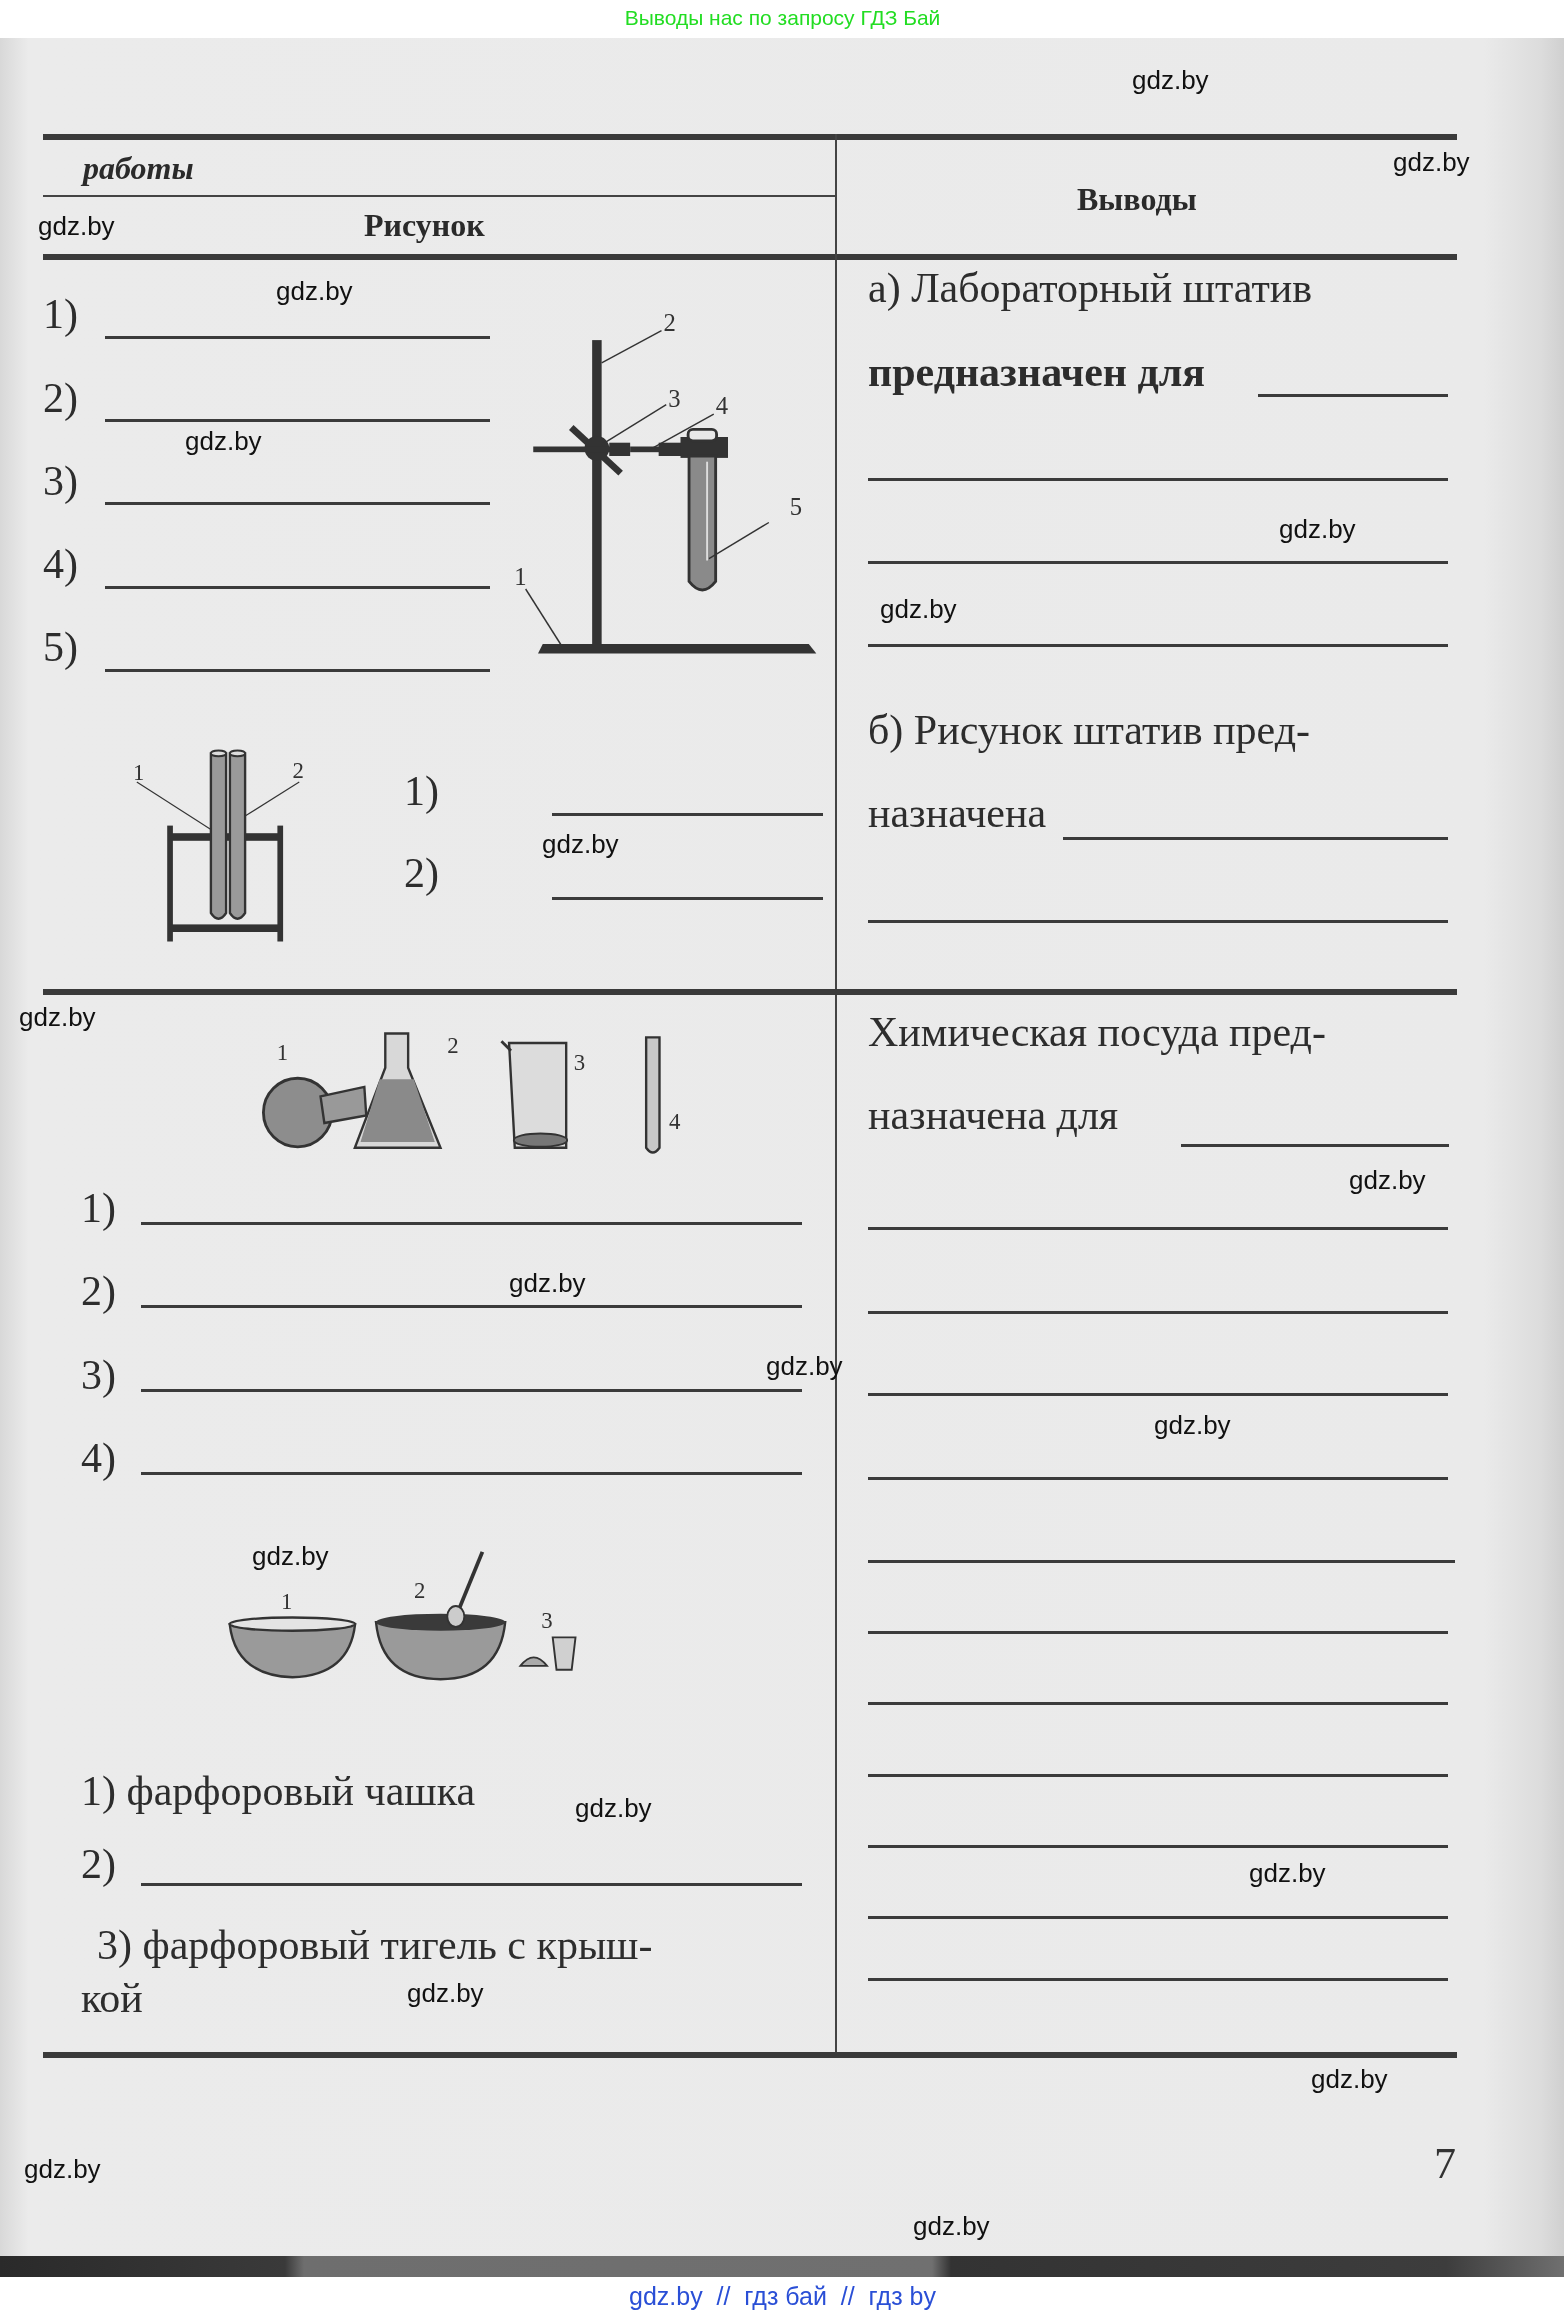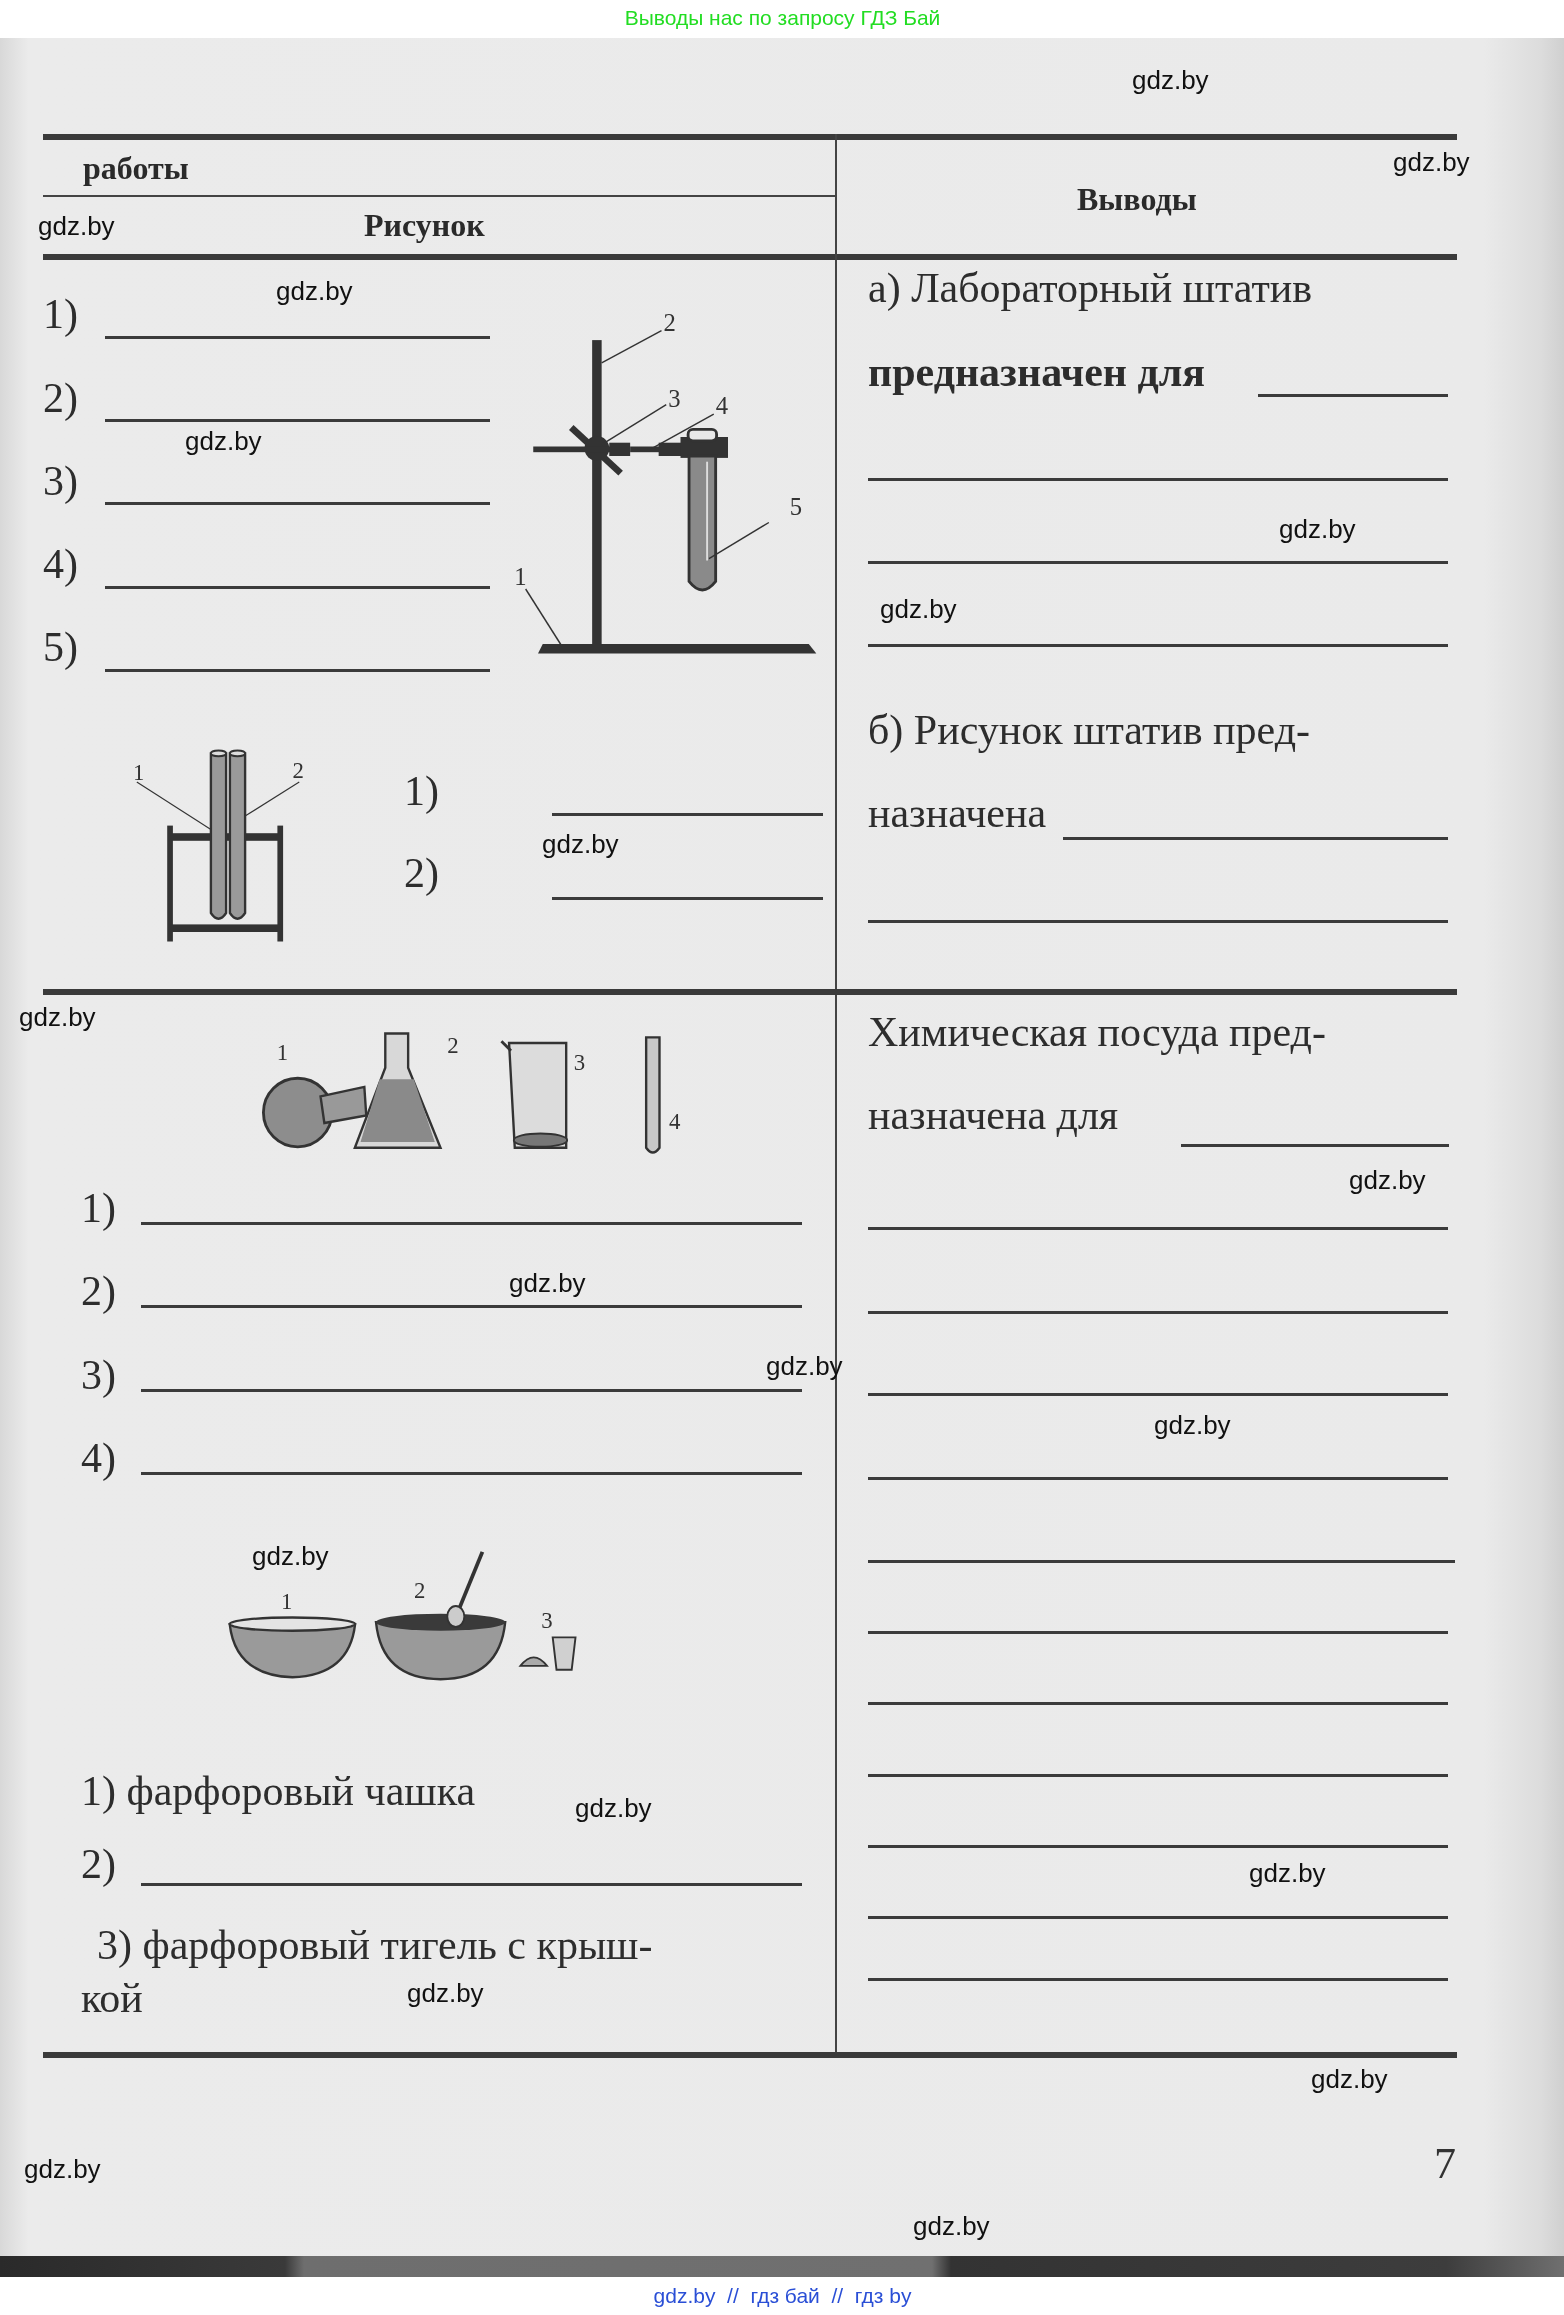--- a/index.html
+++ b/index.html
@@ -1,20 +1,20 @@
 <!DOCTYPE html>
 <html style="font-size:15px"><head>
 <meta charset="utf-8">
 <style>
   html,body{margin:0;padding:0;}
   body{width:1565px;height:2316px;position:relative;background:#ffffff;overflow:hidden;font-family:"Liberation Serif","DejaVu Serif",serif;color:#2a2a2a;}
   .banner{position:absolute;left:0;top:0;width:1565px;height:38px;background:#fff;text-align:center;font-family:"Liberation Sans","DejaVu Sans",sans-serif;font-size:21px;line-height:36px;}
   .page{position:absolute;left:0;top:38px;width:1565px;height:2221px;background:linear-gradient(90deg,#d8d8d8 0px,#ebebeb 28.5px,#eaeaea 1484px,#dcdcdc 1541px,#cfcfcf 1565px);}
   .bottom-shadow{position:absolute;left:0;top:2256px;width:1565px;height:21px;background:linear-gradient(90deg,#2a2a2a 0,#3a3a3a 285px,#6e6e6e 304px,#707070 932px,#333 951px,#3d3d3d 1446px,#707070 1565px);}
-  .footer{position:absolute;left:0;top:2277px;width:1565px;height:39px;background:#fff;text-align:center;font-family:"Liberation Sans","DejaVu Sans",sans-serif;font-size:21px;line-height:38px;}
+  .footer{position:absolute;left:0;top:2277px;width:1565px;height:39px;background:#fff;text-align:center;font-family:"Liberation Sans","DejaVu Sans",sans-serif;font-size:25px;line-height:38px;}
   .hr-thick{position:absolute;height:5.7px;background:#3a3a3a;}
   .hr-thin{position:absolute;height:1.9px;background:#444;}
   .vline{position:absolute;width:1.9px;background:#444;}
   .hdr{position:absolute;font-weight:bold;font-size:32px;color:#2a2a2a;}
   .blank{position:absolute;height:2.9px;background:#3b3b3b;}
   .num{position:absolute;font-size:42px;color:#2d2d2d;}
   .txt{position:absolute;font-size:42px;color:#2d2d2d;white-space:nowrap;}
   .wm{position:absolute;font-family:"Liberation Sans","DejaVu Sans",sans-serif;font-size:26px;color:#111;}
   .pageno{position:absolute;font-size:44px;color:#333;}
   svg text{font-family:"Liberation Serif","DejaVu Serif",serif;}
@@ -29,21 +29,21 @@
 <div class="page"></div>
 
 <div class="hr-thick" style="left:43px;top:134px;width:1414px;"></div>
 <div class="hr-thin" style="left:43px;top:195px;width:793px;"></div>
 <div class="hr-thick" style="left:43px;top:254px;width:1414px;"></div>
 <div class="vline" style="left:835px;top:134px;height:1921px;"></div>
 <div class="hr-thick" style="left:43px;top:989px;width:794px;"></div>
 <div class="hr-thick" style="left:837px;top:989px;width:620px;"></div>
 <div class="hr-thick" style="left:43px;top:2052px;width:1414px;"></div>
 
-<div class="hdr" style="left:83px;top:150px;">работы</div>
+<div class="hdr" style="left:83px;top:150px;font-style:italic;">работы</div>
 <div class="hdr" style="left:364px;top:207px;">Рисунок</div>
 <div class="hdr" style="left:1077px;top:181px;">Выводы</div>
 
 <div>
   <div class="num" style="left:43px;top:290px;">1)</div>
   <div class="blank" style="left:105px;top:336px;width:385px;"></div>
   <div class="num" style="left:43px;top:374px;">2)</div>
   <div class="blank" style="left:105px;top:419px;width:385px;"></div>
   <div class="num" style="left:43px;top:457px;">3)</div>
   <div class="blank" style="left:105px;top:502px;width:385px;"></div>

